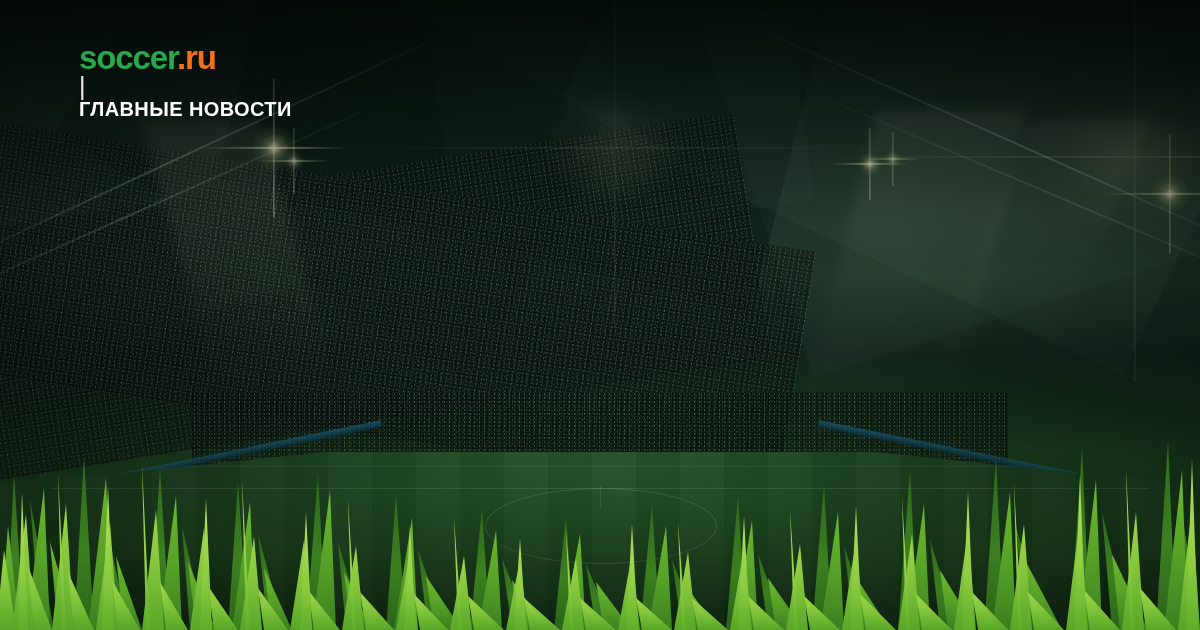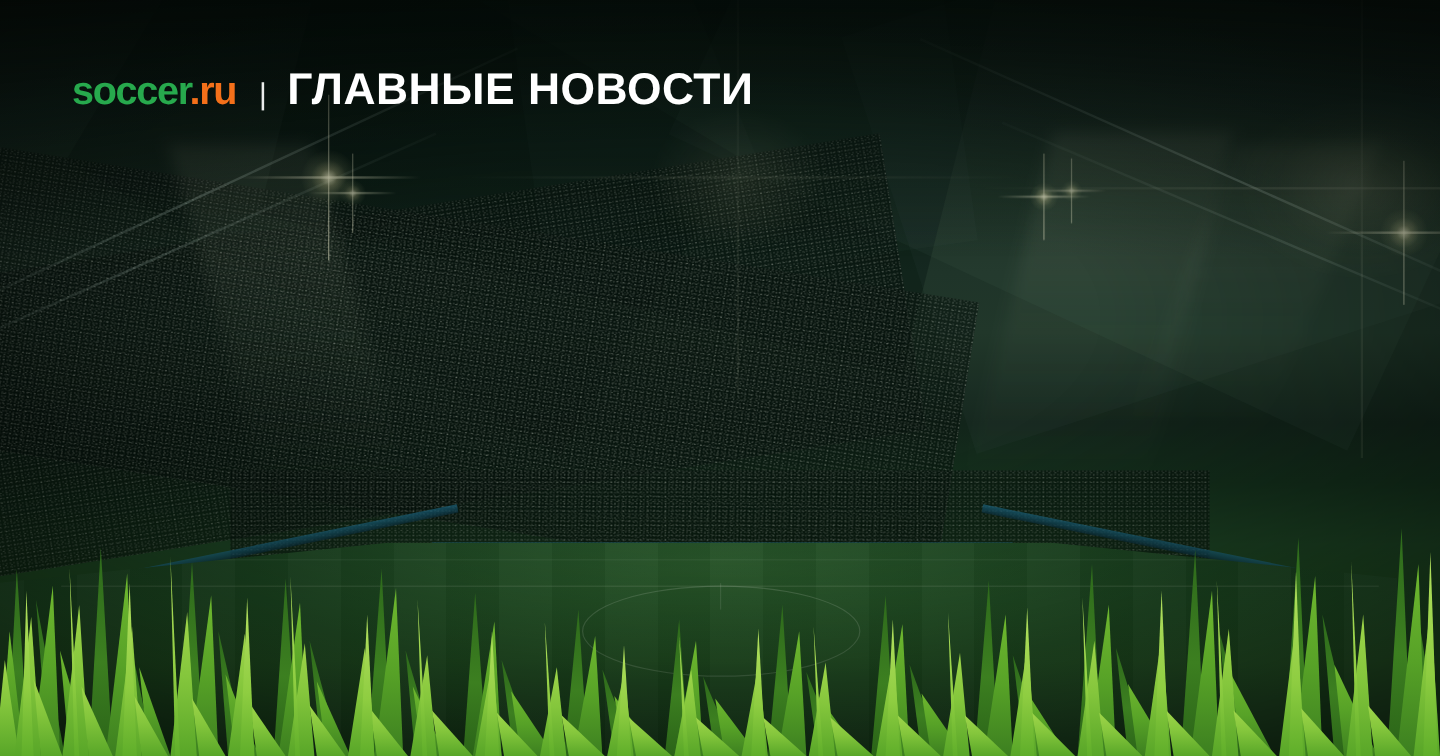--- a/index.html
+++ b/index.html
@@ -199,46 +199,47 @@
     bottom: 0;
     width: 1200px;
     height: 200px;
   }
   .grass-wrap svg { display: block; width: 100%; height: 100%; }
 
   
   .header {
     position: absolute;
     left: 60px;
-    top: 56px;
+    top: 41px;
     display: flex;
     align-items: baseline;
     gap: 0;
     z-index: 6;
+    flex-direction: column;
   }
   .logo {
     font-size: 33px;
     font-weight: bold;
     letter-spacing: -1.1px;
     line-height: 1;
     white-space: nowrap;
   }
   .logo-soccer { color: #27a94d; }
   .logo-ru     { color: #f4701a; }
   .divider {
     color: #ffffff;
     font-size: 25px;
     font-weight: normal;
     margin: 0 17px 0 19px;
     line-height: 1;
     opacity: .92;
   }
   .kicker {
     color: #ffffff;
-    font-size: 37px;
+    font-size: 20px;
     font-weight: bold;
     letter-spacing: 0.4px;
     line-height: 1;
     white-space: nowrap;
   }
 
   
   .headline {
     position: absolute;
     left: 60px;

